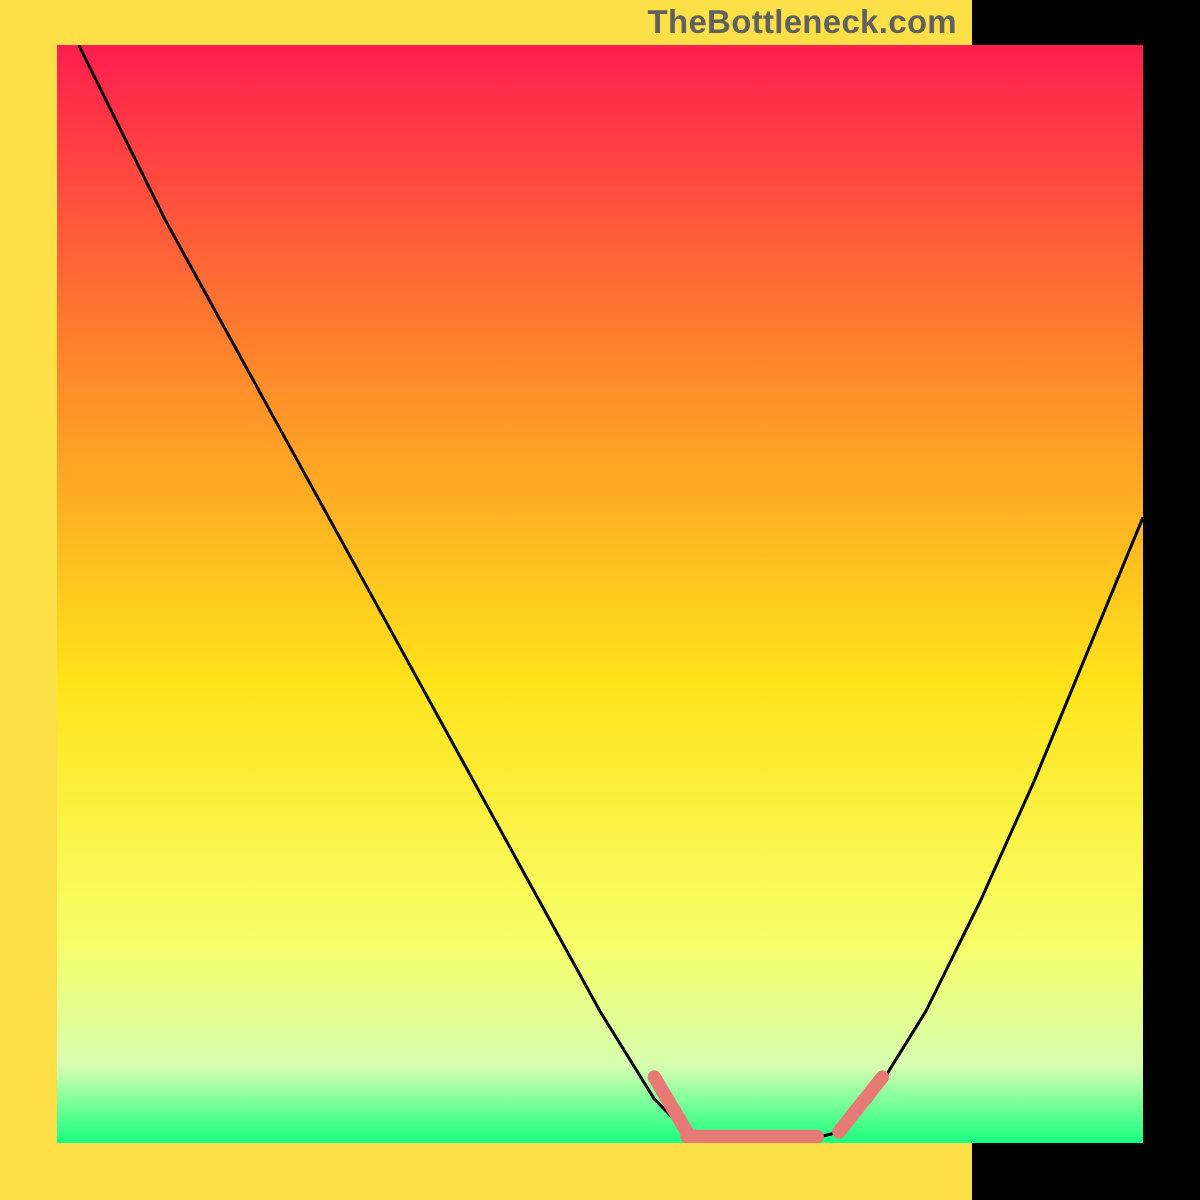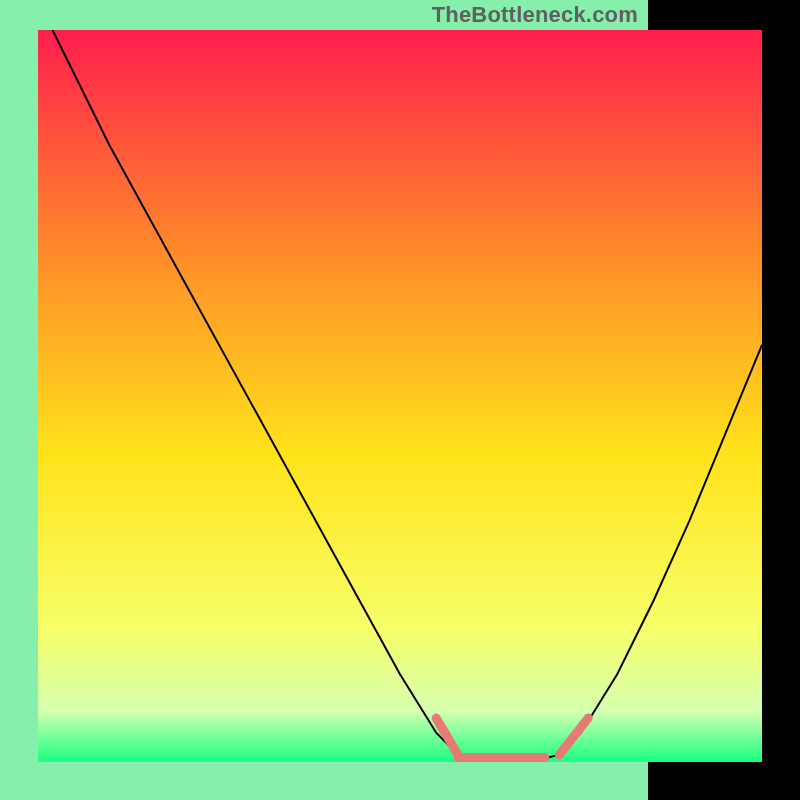--- a/index.html
+++ b/index.html
@@ -7,21 +7,21 @@
     padding: 0;
     width: 800px;
     height: 800px;
     background: #000000;
     overflow: hidden;
   }
   .outer {
     position: relative;
     width: 648px;
     height: 800px;
-    background: #86efac;
+    background: #fde047;
   }
   .watermark {
     position: absolute;
     top: 2px;
     right: 10px;
     font-family: Arial, Helvetica, sans-serif;
     font-size: 22px;
     font-weight: 600;
     color: #606060;
     letter-spacing: 0.2px;

